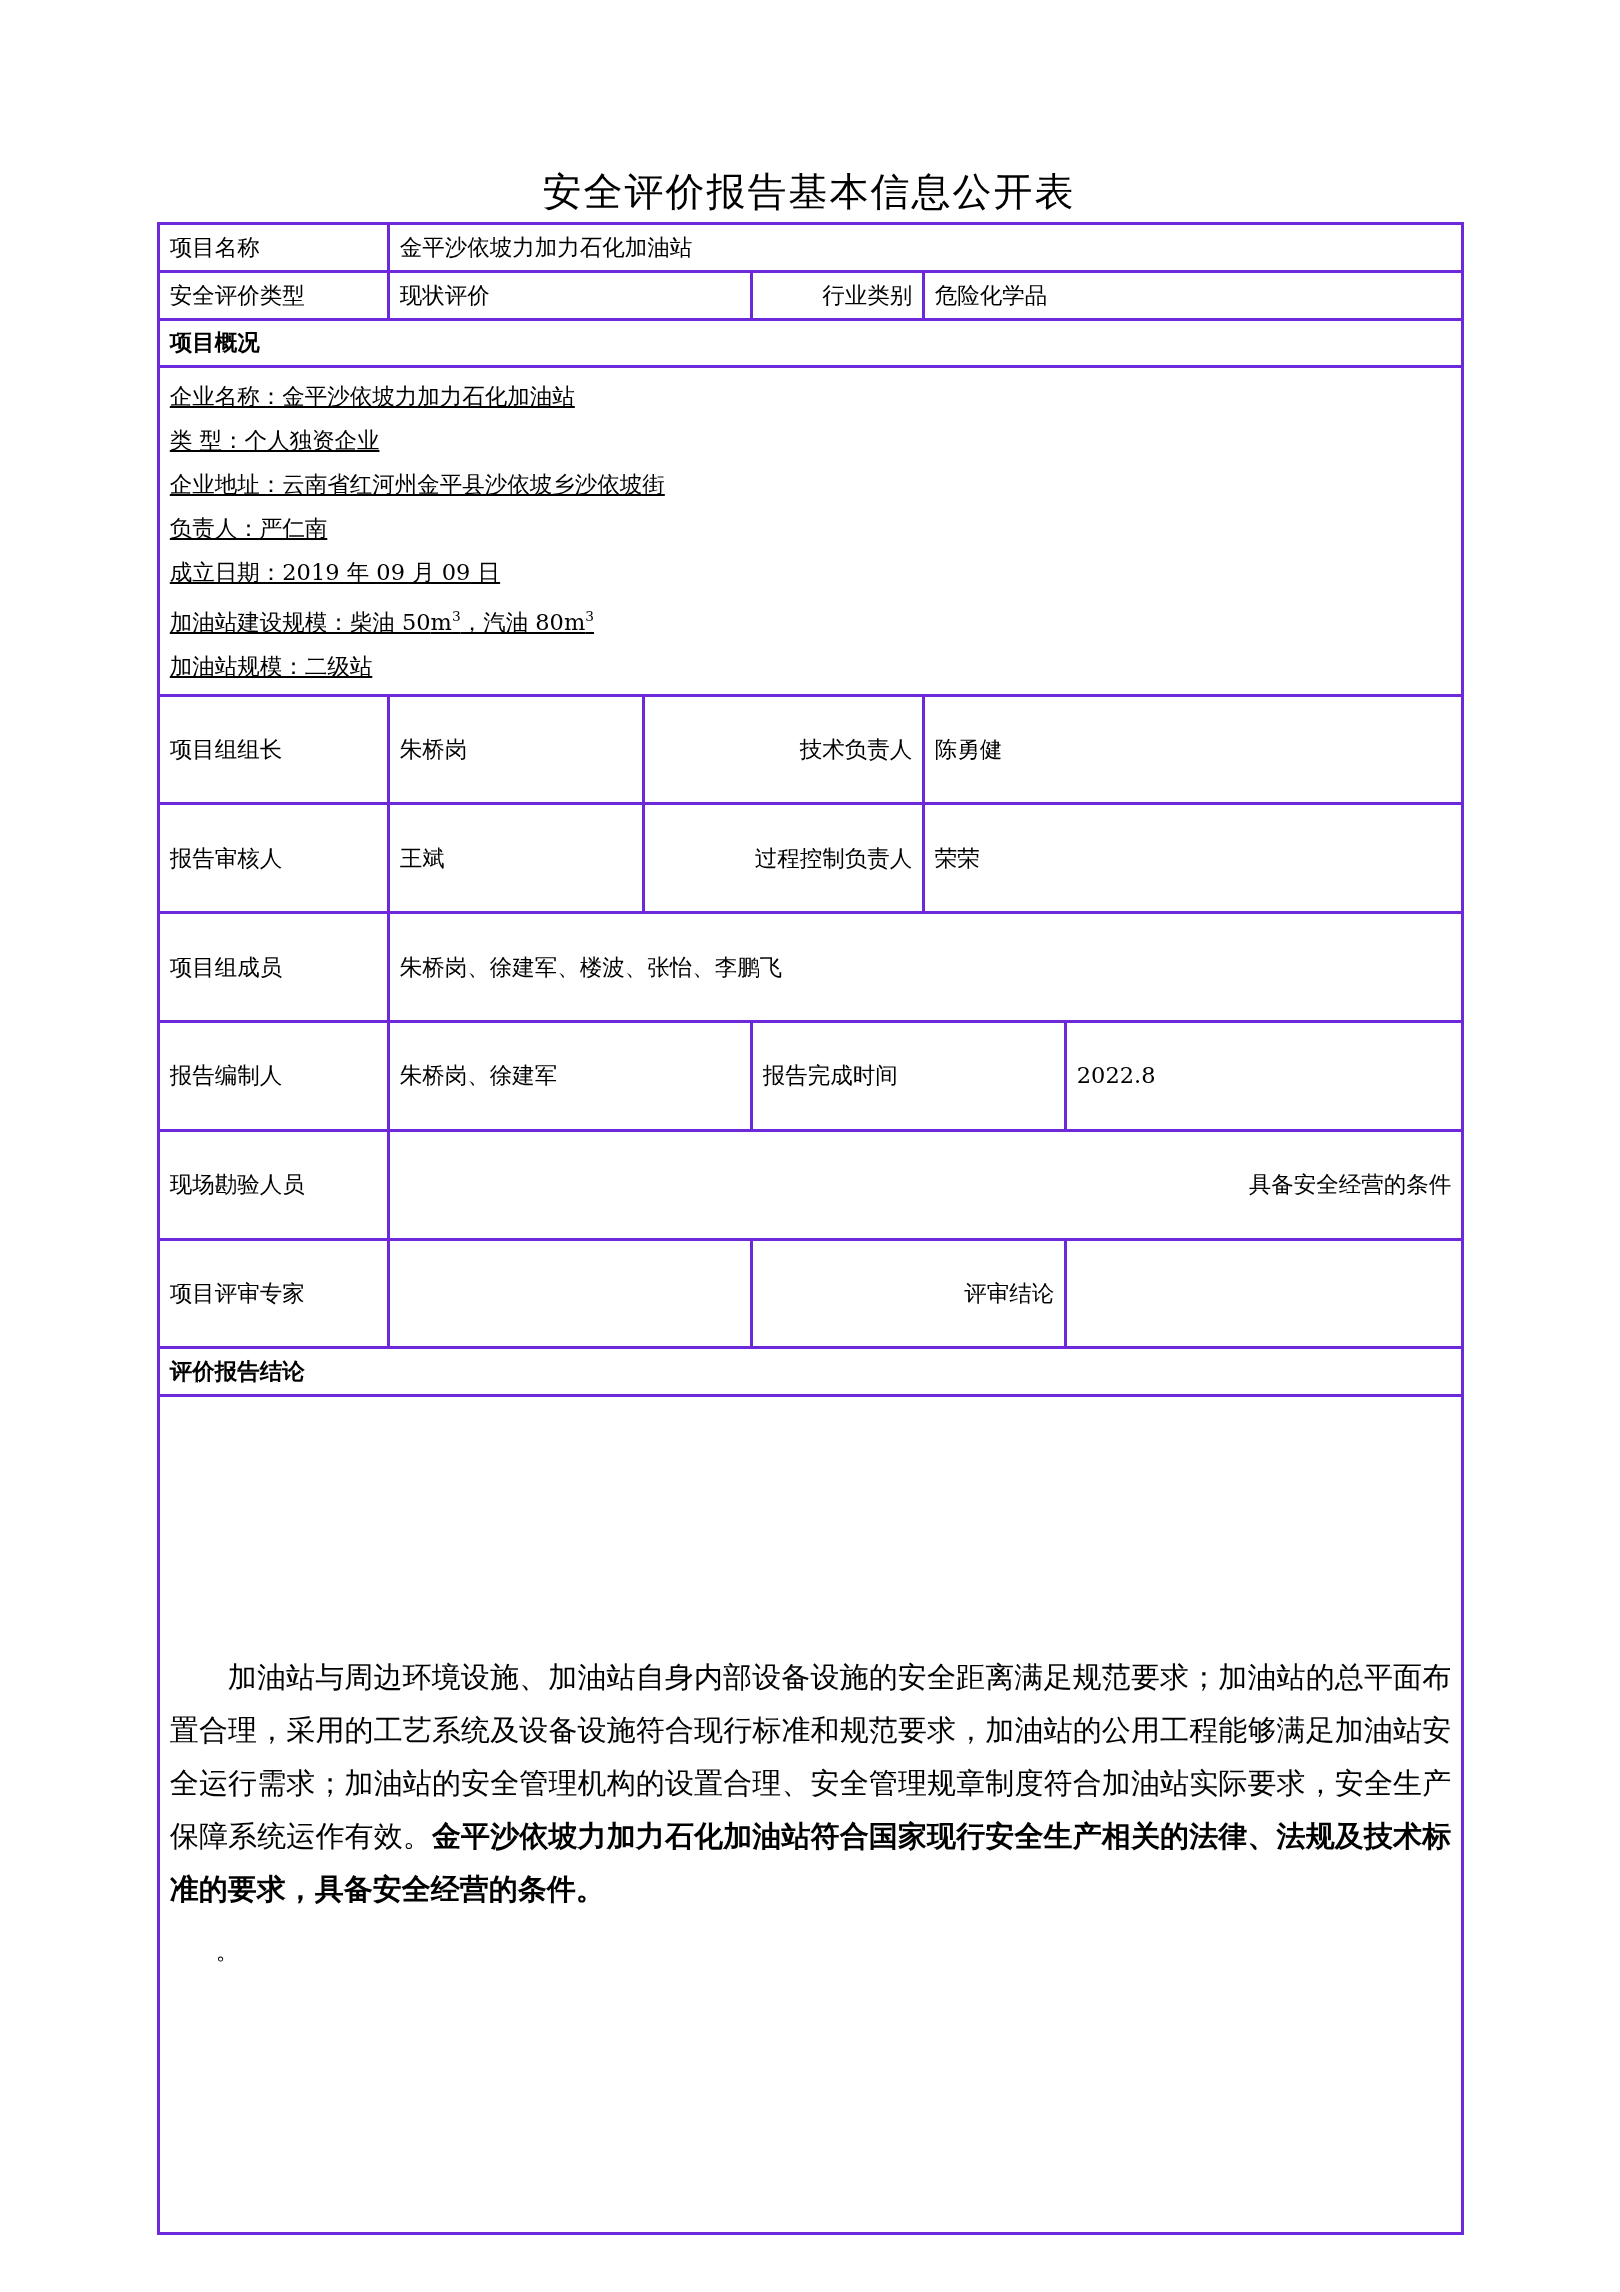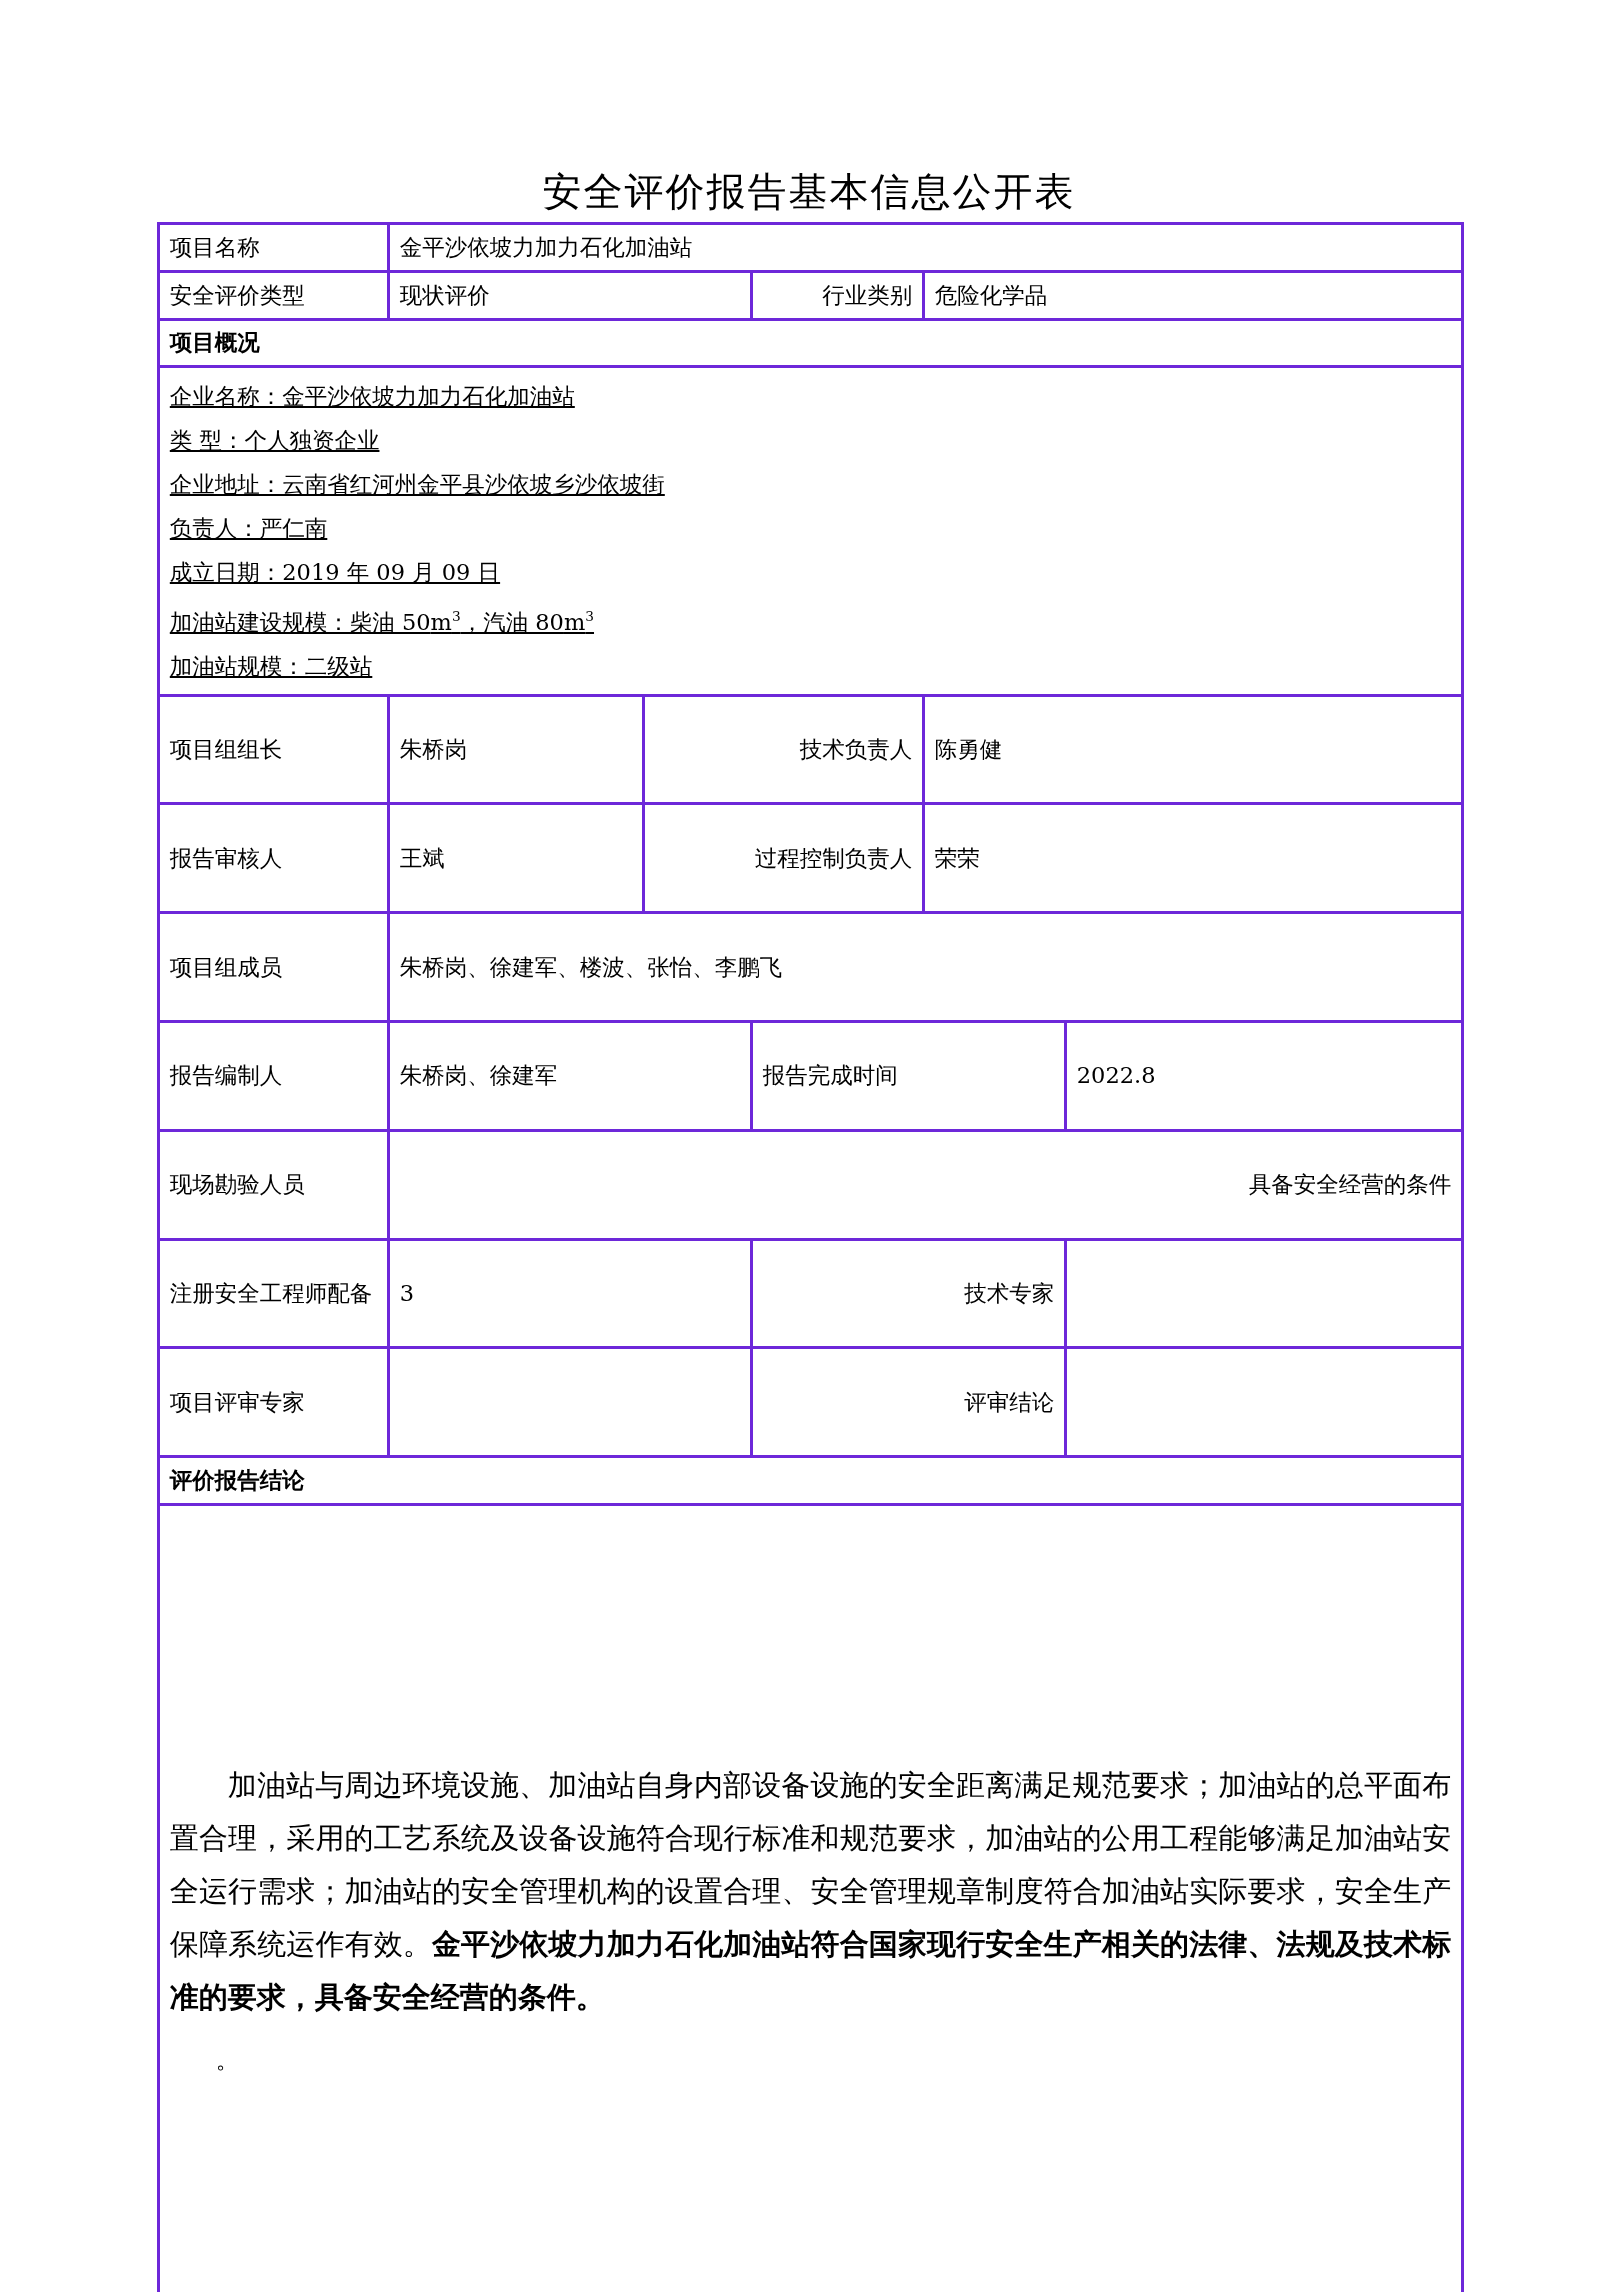--- a/index.html
+++ b/index.html
@@ -173,26 +173,20 @@
       <td colspan="3">朱桥岗、徐建军</td>
       <td colspan="2" class="nowrap">报告完成时间</td>
       <td>2022.8</td>
     </tr>
 
     <tr class="tall-row">
       <td class="nowrap">现场勘验人员</td>
       <td colspan="6" class="right-al">具备安全经营的条件</td>
     </tr>
 
-    <tr class="tall-row">
-      <td class="nowrap">注册安全工程师配备</td>
-      <td colspan="3">3</td>
-      <td colspan="2" class="ctr nowrap">技术专家</td>
-      <td></td>
-    </tr>
 
     <tr class="tall-row">
       <td class="nowrap">项目评审专家</td>
       <td colspan="3"></td>
       <td colspan="2" class="ctr nowrap">评审结论</td>
       <td></td>
     </tr>
 
     <tr>
       <td colspan="7" class="sec-head">评价报告结论</td>

